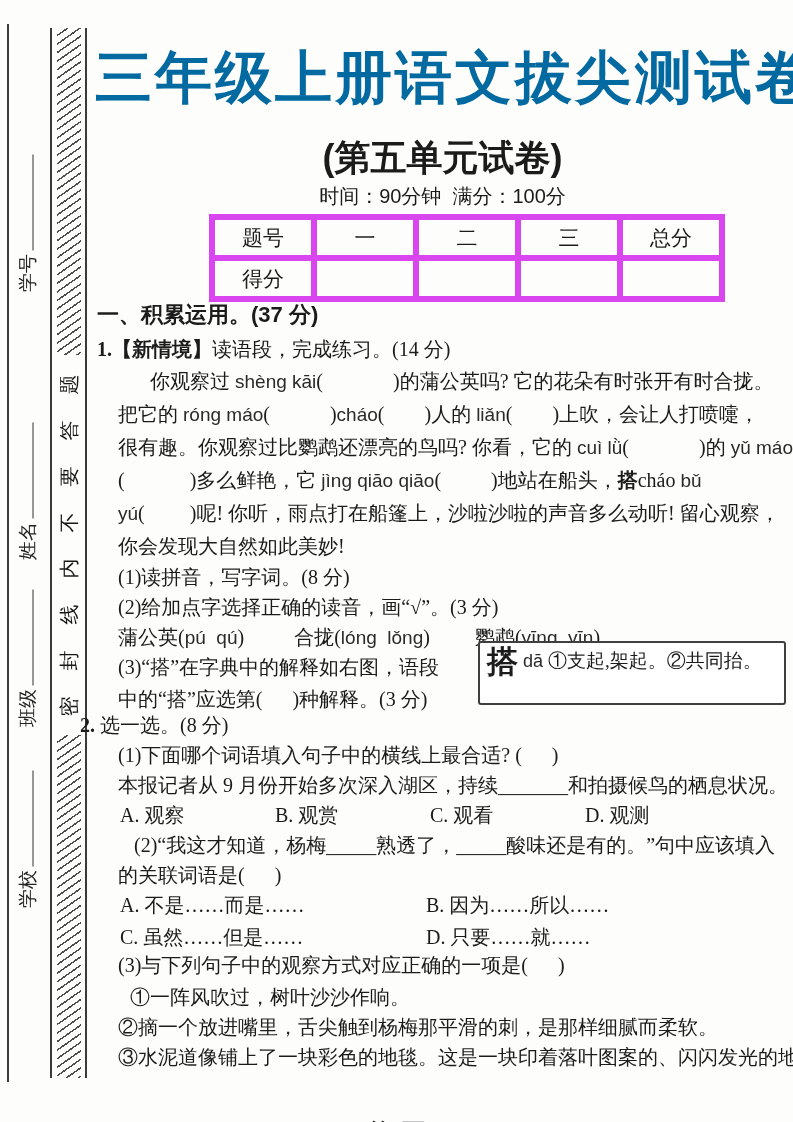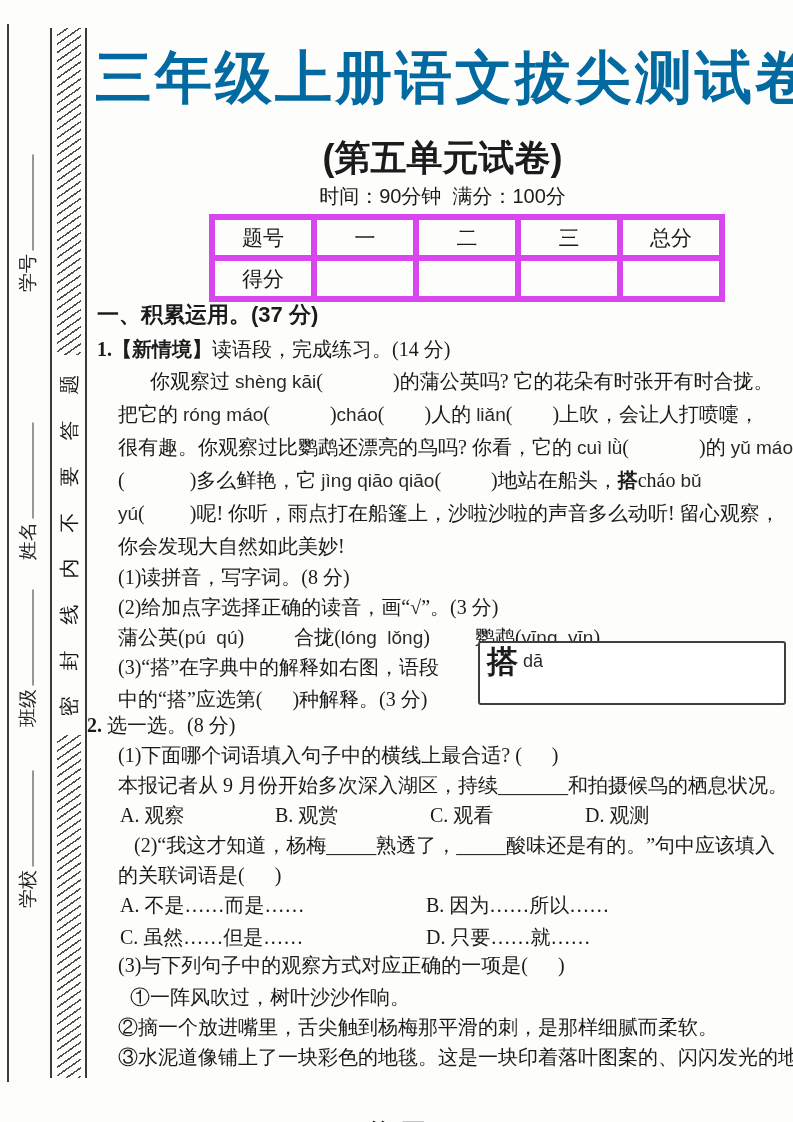--- a/index.html
+++ b/index.html
@@ -61,21 +61,21 @@
   .p0{top:366px;padding-left:32px;} .p1{top:399px;} .p2{top:432px;}
   .p3{top:465px;} .p4{top:498px;} .p5{top:531px;}
   .s11{left:118px;top:562px;} .s12{left:118px;top:592px;} .s13{left:118px;top:622px;}
   .s14a{left:118px;top:652px;} .s14b{left:118px;top:684px;}
   .dictbox{position:absolute;left:478px;top:641px;width:308px;height:64px;box-sizing:border-box;
     border:2px solid #3f3f3f;border-radius:3px;padding:2px 7px;font-size:19px;background:#fff;}
   .dictbox .l1{display:flex;align-items:center;gap:5px;height:32px;white-space:pre;}
   .dictbox .l2{line-height:25px;white-space:pre;}
   .dazi{font-size:31px;font-weight:bold;line-height:1;
     font-family:"Liberation Sans","DejaVu Sans",sans-serif;}
-  .q2h{left:87px;top:710px;}
+  .q2h{left:80px;top:710px;}
   .s21{left:118px;top:740px;} .s21s{left:118px;top:770px;} .s21o{left:120px;top:800px;}
   .s22a{left:134px;top:830px;} .s22b{left:118px;top:860px;}
   .s22o1{left:120px;top:890px;} .s22o2{left:120px;top:922px;}
   .s23{left:118px;top:950px;}
   .it0{left:118px;top:982px;margin-left:12px;} .it1{left:118px;top:1012px;} .it2{left:118px;top:1042px;}
 
   .footer{left:0;top:1076px;width:793px;text-align:center;font-size:22px;font-weight:bold;
     font-family:"Liberation Sans","DejaVu Sans",sans-serif;white-space:pre;margin-top:41px;}
 </style>
 </head>
@@ -134,20 +134,21 @@
   <div class="abs line s11">(1)读拼音，写字词。(8 分)</div>
   <div class="abs line s12">(2)给加点字选择正确的读音，画“√”。(3 分)</div>
   <div class="abs line s13"><span class="dot">蒲</span><span>公英(</span><span class="py">pú  qú</span><span>)          合</span><span class="dot">拢</span><span>(</span><span class="py">lóng  lǒng</span><span>)         </span><span class="dot">鹦</span><span>鹉(</span><span class="py">yīng  yīn</span><span>)</span></div>
   <div class="abs line s14a">(3)“搭”在字典中的解释如右图，语段</div>
   <div class="abs line s14b">中的“搭”应选第(      )种解释。(3 分)</div>
 
   <div class="dictbox">
     <div class="l1">
       <span class="dazi">搭</span>
       <span class="py">dā</span>
+      <span>①支起,架起。②共同抬。</span>
     </div>
   </div>
 
   <div class="abs line q2h"><span class="num">2.</span><span> 选一选。(8 分)</span></div>
   <div class="abs line s21">(1)下面哪个词语填入句子中的横线上最合适? (      )</div>
   <div class="abs line s21s">本报记者从 9 月份开始多次深入湖区，持续_______和拍摄候鸟的栖息状况。</div>
   <div class="abs line s21o"><span class="opt">A. 观察</span><span class="opt">B. 观赏</span><span class="opt">C. 观看</span><span>D. 观测</span></div>
   <div class="abs line s22a">(2)“我这才知道，杨梅_____熟透了，_____酸味还是有的。”句中应该填入</div>
   <div class="abs line s22b">的关联词语是(      )</div>
   <div class="abs line s22o1"><span class="opt2">A. 不是……而是……</span><span>B. 因为……所以……</span></div>

